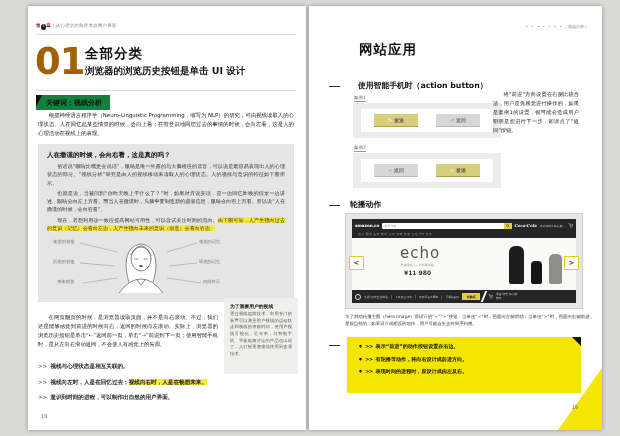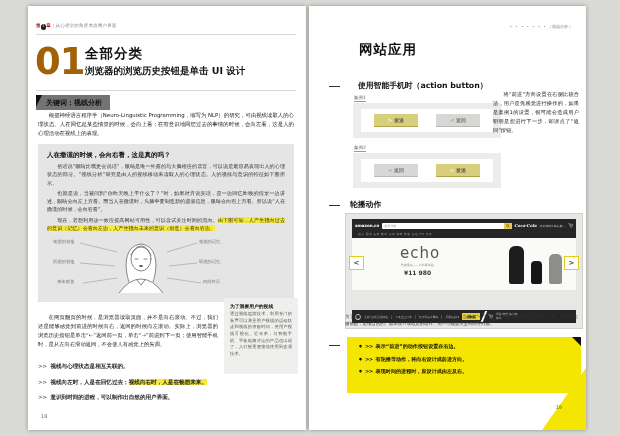--- a/index.html
+++ b/index.html
@@ -2,34 +2,34 @@
 <html><head>
 <meta charset="utf-8">
 <style>
   html,body{margin:0;padding:0;}
   body{width:620px;height:436px;background:#d9d9d6;position:relative;overflow:hidden;
        font-family:"DejaVu Sans",sans-serif;color:#222;}
   .abs{position:absolute;}
   .page{position:absolute;top:6px;height:424px;background:#fff;
         box-shadow:0 0 4px rgba(0,0,0,.35);}
   #left-page{left:28px;width:278px;}
-  #right-page{left:309px;width:277px;}
+  #right-page{left:309px;width:277px;padding-left:16px;}
   
   .lp-header{left:8px;top:17px;right:10px;font-size:4.5px;color:#888;letter-spacing:.2px;}
   .lp-header .chap{color:#a32020;font-weight:bold;}
   .lp-header .chapnum{display:inline-block;width:5.5px;height:5.5px;line-height:5.5px;
       border-radius:50%;background:#1a1a1a;color:#fff;font-size:3.5px;text-align:center;
       vertical-align:0;}
   .lp-hline{left:8px;right:10px;top:28px;border-top:1px solid #d8d8d6;}
   .lp-num{left:7px;top:37px;font-size:37px;font-weight:bold;color:#a16207;line-height:1;
       letter-spacing:-1px;}
   .lp-title{left:57px;top:39px;font-size:13.5px;font-weight:bold;color:#111;letter-spacing:1px;}
   .lp-sub{left:57px;top:59px;font-size:9.5px;font-weight:bold;color:#111;}
   .lp-hline2{left:8px;right:10px;top:84px;border-top:1px solid #d8d8d6;}
-  .keyword{left:8px;top:89px;background:#737373;font-size:7px;font-weight:bold;
+  .keyword{left:8px;top:89px;background:#15803d;font-size:7px;font-weight:bold;
       padding:2.5px 8px 2.5px 10px;color:#111;}
   .keyword:before{content:"";position:absolute;left:0;top:0;width:0;height:0;
       border-top:12px solid #111;border-right:6px solid transparent;}
   .lp-intro{left:10px;right:12px;top:105px;font-size:5.4px;line-height:1.68;
       text-align:justify;text-indent:2em;color:#222;}
   .qbox{left:10px;right:12px;top:138px;height:158px;background:#e5e5e5;
       padding:7px 9px;box-sizing:border-box;}
   .qbox h3{margin:0 0 2px 0;font-size:6.5px;color:#111;}
   .qbox p{margin:2px 0;font-size:5.1px;line-height:1.62;text-indent:2em;
       text-align:justify;color:#333;}
@@ -60,21 +60,21 @@
       display:flex;align-items:center;justify-content:space-between;padding:0 13px;}
   .btn{width:44px;height:12px;display:flex;align-items:center;justify-content:center;
       gap:2px;font-size:5px;font-weight:bold;}
   .btn-y{background:#d8cf7c;border-bottom:1px solid #b0a44c;color:#555;}
   .btn-y .arr{color:#fdfdf6;}
   .btn-g{background:#d7d7d5;border-bottom:1px solid #b9b9b7;color:#777;}
   .btn-g .arr{color:#9a9a9a;}
   .note{left:184px;top:84px;width:86px;font-size:5.2px;line-height:1.75;
       text-align:justify;text-indent:2em;color:#222;}
   
-  .carousel{left:36px;top:207px;width:238px;height:116px;background:#e7e7e5;
+  .carousel{left:36px;top:207px;width:238px;height:96px;background:#e7e7e5;
       border:.5px solid #d0d0ce;box-sizing:border-box;}
   .az-top{position:absolute;left:6px;right:6px;top:5px;height:19px;background:#262626;}
   .az-row1{display:flex;align-items:center;gap:3px;height:11px;padding:1px 3px 0 3px;}
   .az-logo{font-size:4px;font-weight:bold;color:#fff;white-space:nowrap;}
   .az-search{flex:1;height:6px;background:#fff;border-radius:1px;position:relative;}
   .az-search .ph{position:absolute;left:2px;top:1px;font-size:3px;color:#999;}
   .az-sbtn{position:absolute;right:0;top:0;width:8px;height:6px;background:#e8c94a;
       display:flex;align-items:center;justify-content:center;}
   .az-coke{font-size:4px;font-style:italic;font-weight:bold;color:#fff;
       font-family:"DejaVu Serif",serif;white-space:nowrap;}

